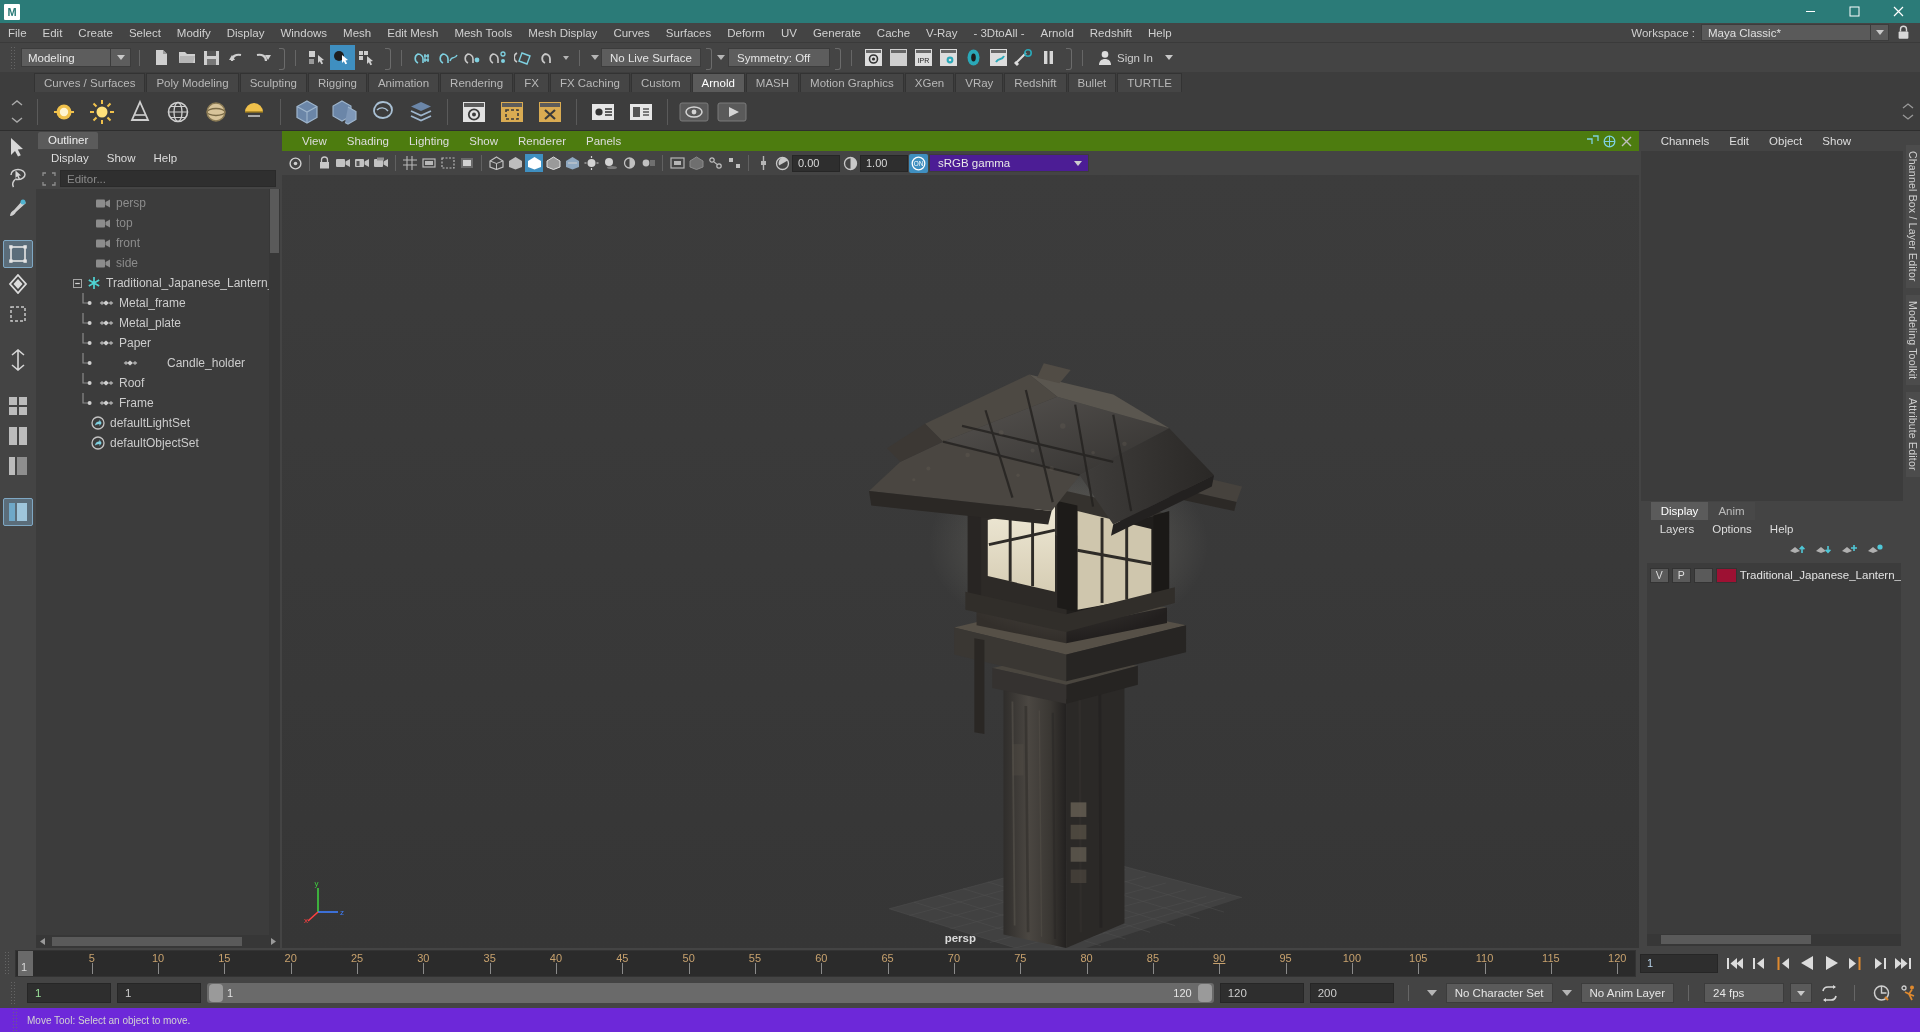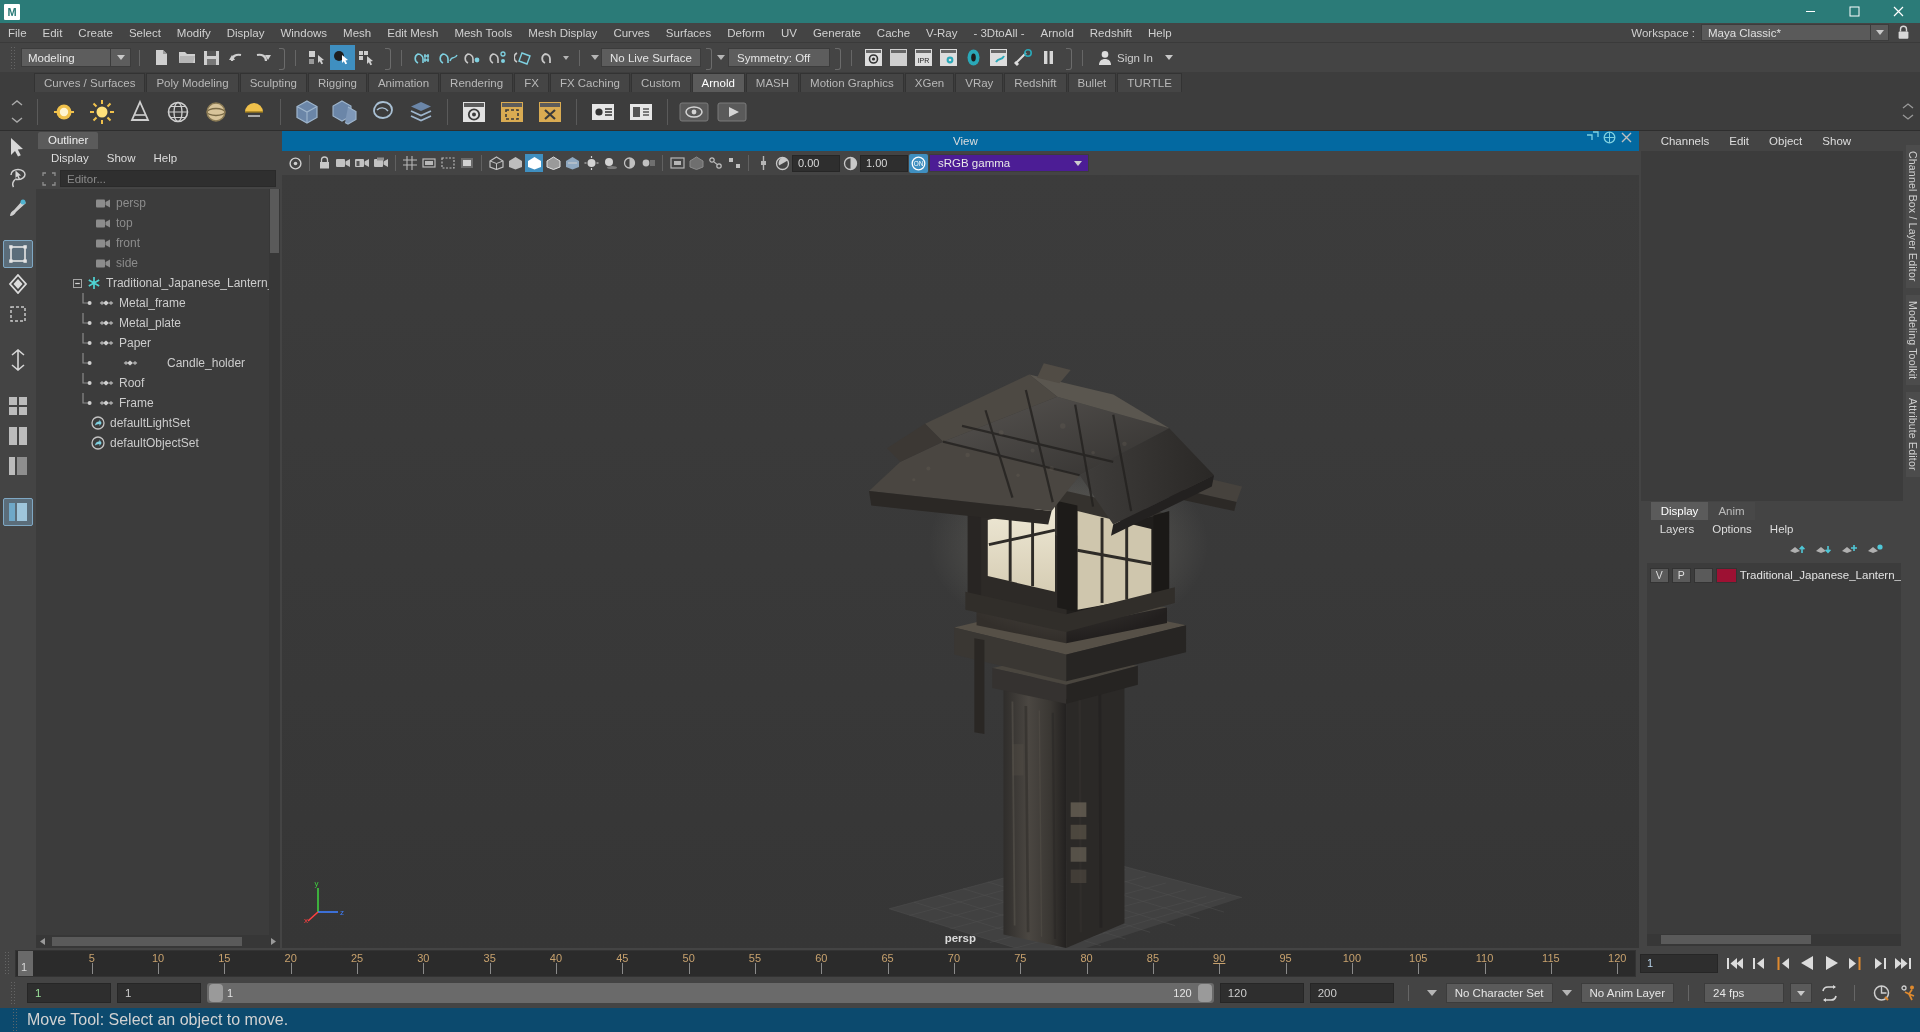--- a/index.html
+++ b/index.html
@@ -119,21 +119,21 @@
   .ol-row .lbl { margin-left: 5px; }
   .indent1 { padding-left: 60px; }
   .ol-scroll-v { position:absolute; right:0; top:0; width:11px; height:100%; background:#373737; }
   .ol-scroll-v .thumb { position:absolute; top:0; left:1px; width:9px; height:64px; background:#5a5a5a; }
   .ol-hscroll { height: 13px; background: #373737; display:flex; align-items:center; position:relative; }
   .ol-hscroll .thumb { position:absolute; left:16px; width:190px; height:9px; background:#5a5a5a; top:2px;}
   .hs-arrow { width:13px; height:13px; display:flex; align-items:center; justify-content:center; }
 
   
   .vpcol { flex: 1 1 auto; display: flex; flex-direction: column; min-width: 0; background:#444; }
-  .vp-menurow { height: 20px; background: #0369a1; display: flex; align-items: center; padding-left: 10px; position: relative; flex-direction: column;}
+  .vp-menurow { height: 20px; background: #4d7c0f; display: flex; align-items: center; padding-left: 10px; position: relative;}
   .vp-menurow .mi { padding: 0 10px; font-size: 11.5px; color: #ddd; line-height:20px; }
   .vp-menurow .right-icos { position:absolute; right: 6px; display:flex; gap:4px; align-items:center;}
   .vp-toolrow { height: 24px; background: #444; display: flex; align-items: center; padding-left: 4px; gap: 1px; }
   .vpi { width: 18px; height: 18px; display:flex;align-items:center;justify-content:center; }
   .vpi.act { background:#3f8fc0; }
   .vp-sep { width:1px;height:16px;background:#616161;margin:0 4px; }
   .num-field { width: 48px; height: 17px; background: #2e2e2e; border:1px solid #262626; color:#d8d8d8; font-size:11px; display:flex;align-items:center;padding-left:5px;}
   .gamma-combo { width: 160px; height: 18px; background:#4c1d95; border:1px solid #3c3c3c; display:flex;align-items:center;padding-left:8px;font-size:11.5px;color:#e8e8e8; position:relative;}
   .gamma-arrow { position:absolute; right:0; top:0; width:20px;height:16px;display:flex;align-items:center;justify-content:center;}
   .viewport { flex: 1 1 auto; position: relative; overflow: hidden; background: #3a3a3a; }
@@ -187,21 +187,21 @@
   .tri-sm { width:0;height:0;border-left:5px solid transparent;border-right:5px solid transparent;border-top:6px solid #b5b5b5;}
 
   
   .melrow { flex: 0 0 24px; background:#444; display:flex; align-items:center; padding-left:10px; gap:6px;}
   .mel-lbl { font-size:11.5px; color:#e2e2e2; padding: 0 8px;}
   .mel-input { flex:0 0 670px; height:19px; background:#2e2e2e;border:1px solid #262626;}
   .mel-rest { flex:1 1 auto; height:19px; background:#2e2e2e;border:1px solid #262626;}
   .mel-ico { width:22px;height:20px;display:flex;align-items:center;justify-content:center;}
 
   
-  .helpline { flex: 0 0 24px; background:#0c4a6e; display:flex; align-items:center; padding-left:12px; font-size:16px; color:#d2d2d2;}
+  .helpline { flex: 0 0 24px; background:#6d28d9; display:flex; align-items:center; padding-left:12px; font-size:10px; color:#d2d2d2;}
 
   svg { display:block; }
 </style>
 </head>
 <body>
 
 <div class="app">
 
   <div class="titlebar">
     <div class="tb-icon">M</div>

